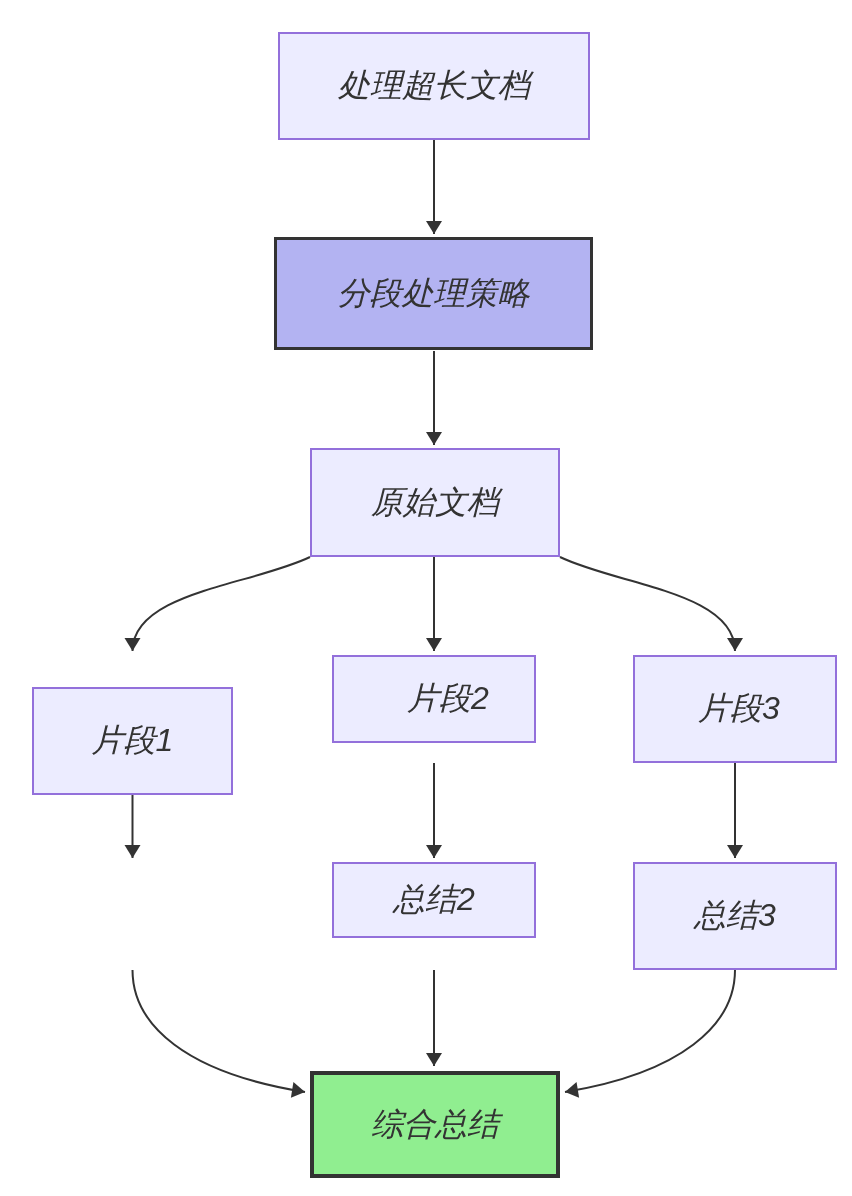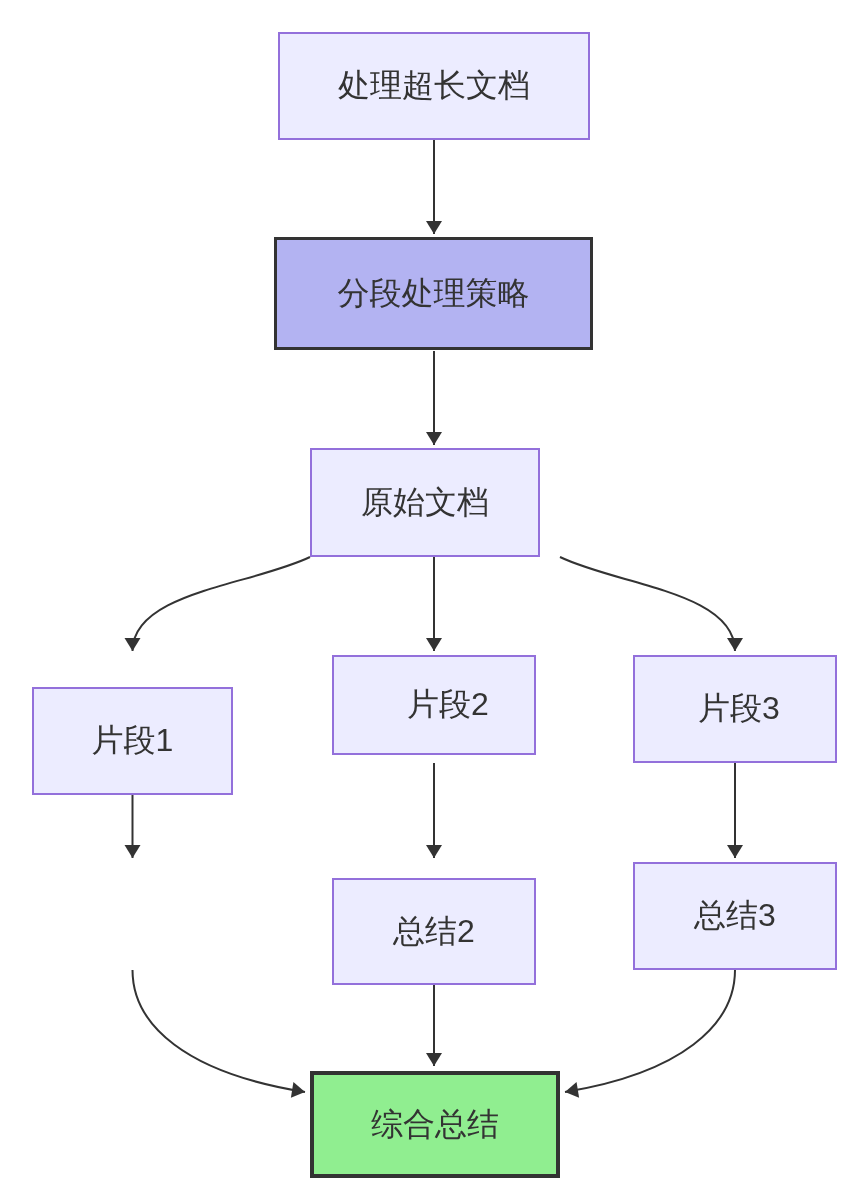--- a/index.html
+++ b/index.html
@@ -35,38 +35,39 @@
     position: absolute;
     box-sizing: border-box;
     display: flex;
     align-items: center;
     justify-content: center;
     text-align: center;
     font-size: 32px;
     color: var(--text, #333333);
     background: var(--node-fill, #ECECFF);
     border: 2px solid var(--node-border, #9370DB);
+    font-style: italic;
   }
   .node.strategy {
     background: var(--strategy-fill, #b3b3f2);
     border: 3px solid var(--strong-border, #333333);
   }
   .node.final {
     background: var(--final-fill, #90EE90);
     border: 4px solid var(--strong-border, #333333);
   }
   
   #n-a  { left: 278px; top: 32px;   width: 312px; height: 108px; }
   #n-b  { left: 274px; top: 237px;  width: 319px; height: 113px; text-align: center; }
-  #n-c  { left: 310px; top: 448px;  width: 230px; height: 109px; }
+  #n-c  { left: 310px; top: 448px;  width: 250px; height: 109px; }
   #n-d1 { left: 32px;  top: 655px;  width: 201px; height: 108px; margin-top: 32px; }
-  #n-d2 { left: 332px; top: 655px;  width: 204px; height: 100px; padding-left: 28px; }
+  #n-d2 { left: 332px; top: 655px;  width: 204px; height: 88px; padding-left: 28px; }
   #n-d3 { left: 633px; top: 655px;  width: 204px; height: 108px; padding-left: 8px; }
   #n-e1 { left: 32px;  top: 862px;  width: 201px; height: 108px; }
-  #n-e2 { left: 332px; top: 862px;  width: 204px; height: 107px; margin-top: 16px; }
+  #n-e2 { left: 332px; top: 862px;  width: 204px; height: 76px; }
   #n-e3 { left: 633px; top: 862px;  width: 204px; height: 108px; }
   #n-f  { left: 310px; top: 1071px; width: 250px; height: 107px; justify-content: center; }
 </style>
 </head>
 <body>
 
 <div class="canvas">
 
   <svg class="edges" viewBox="0 0 852 1196" xmlns="http://www.w3.org/2000/svg">
     <defs>

